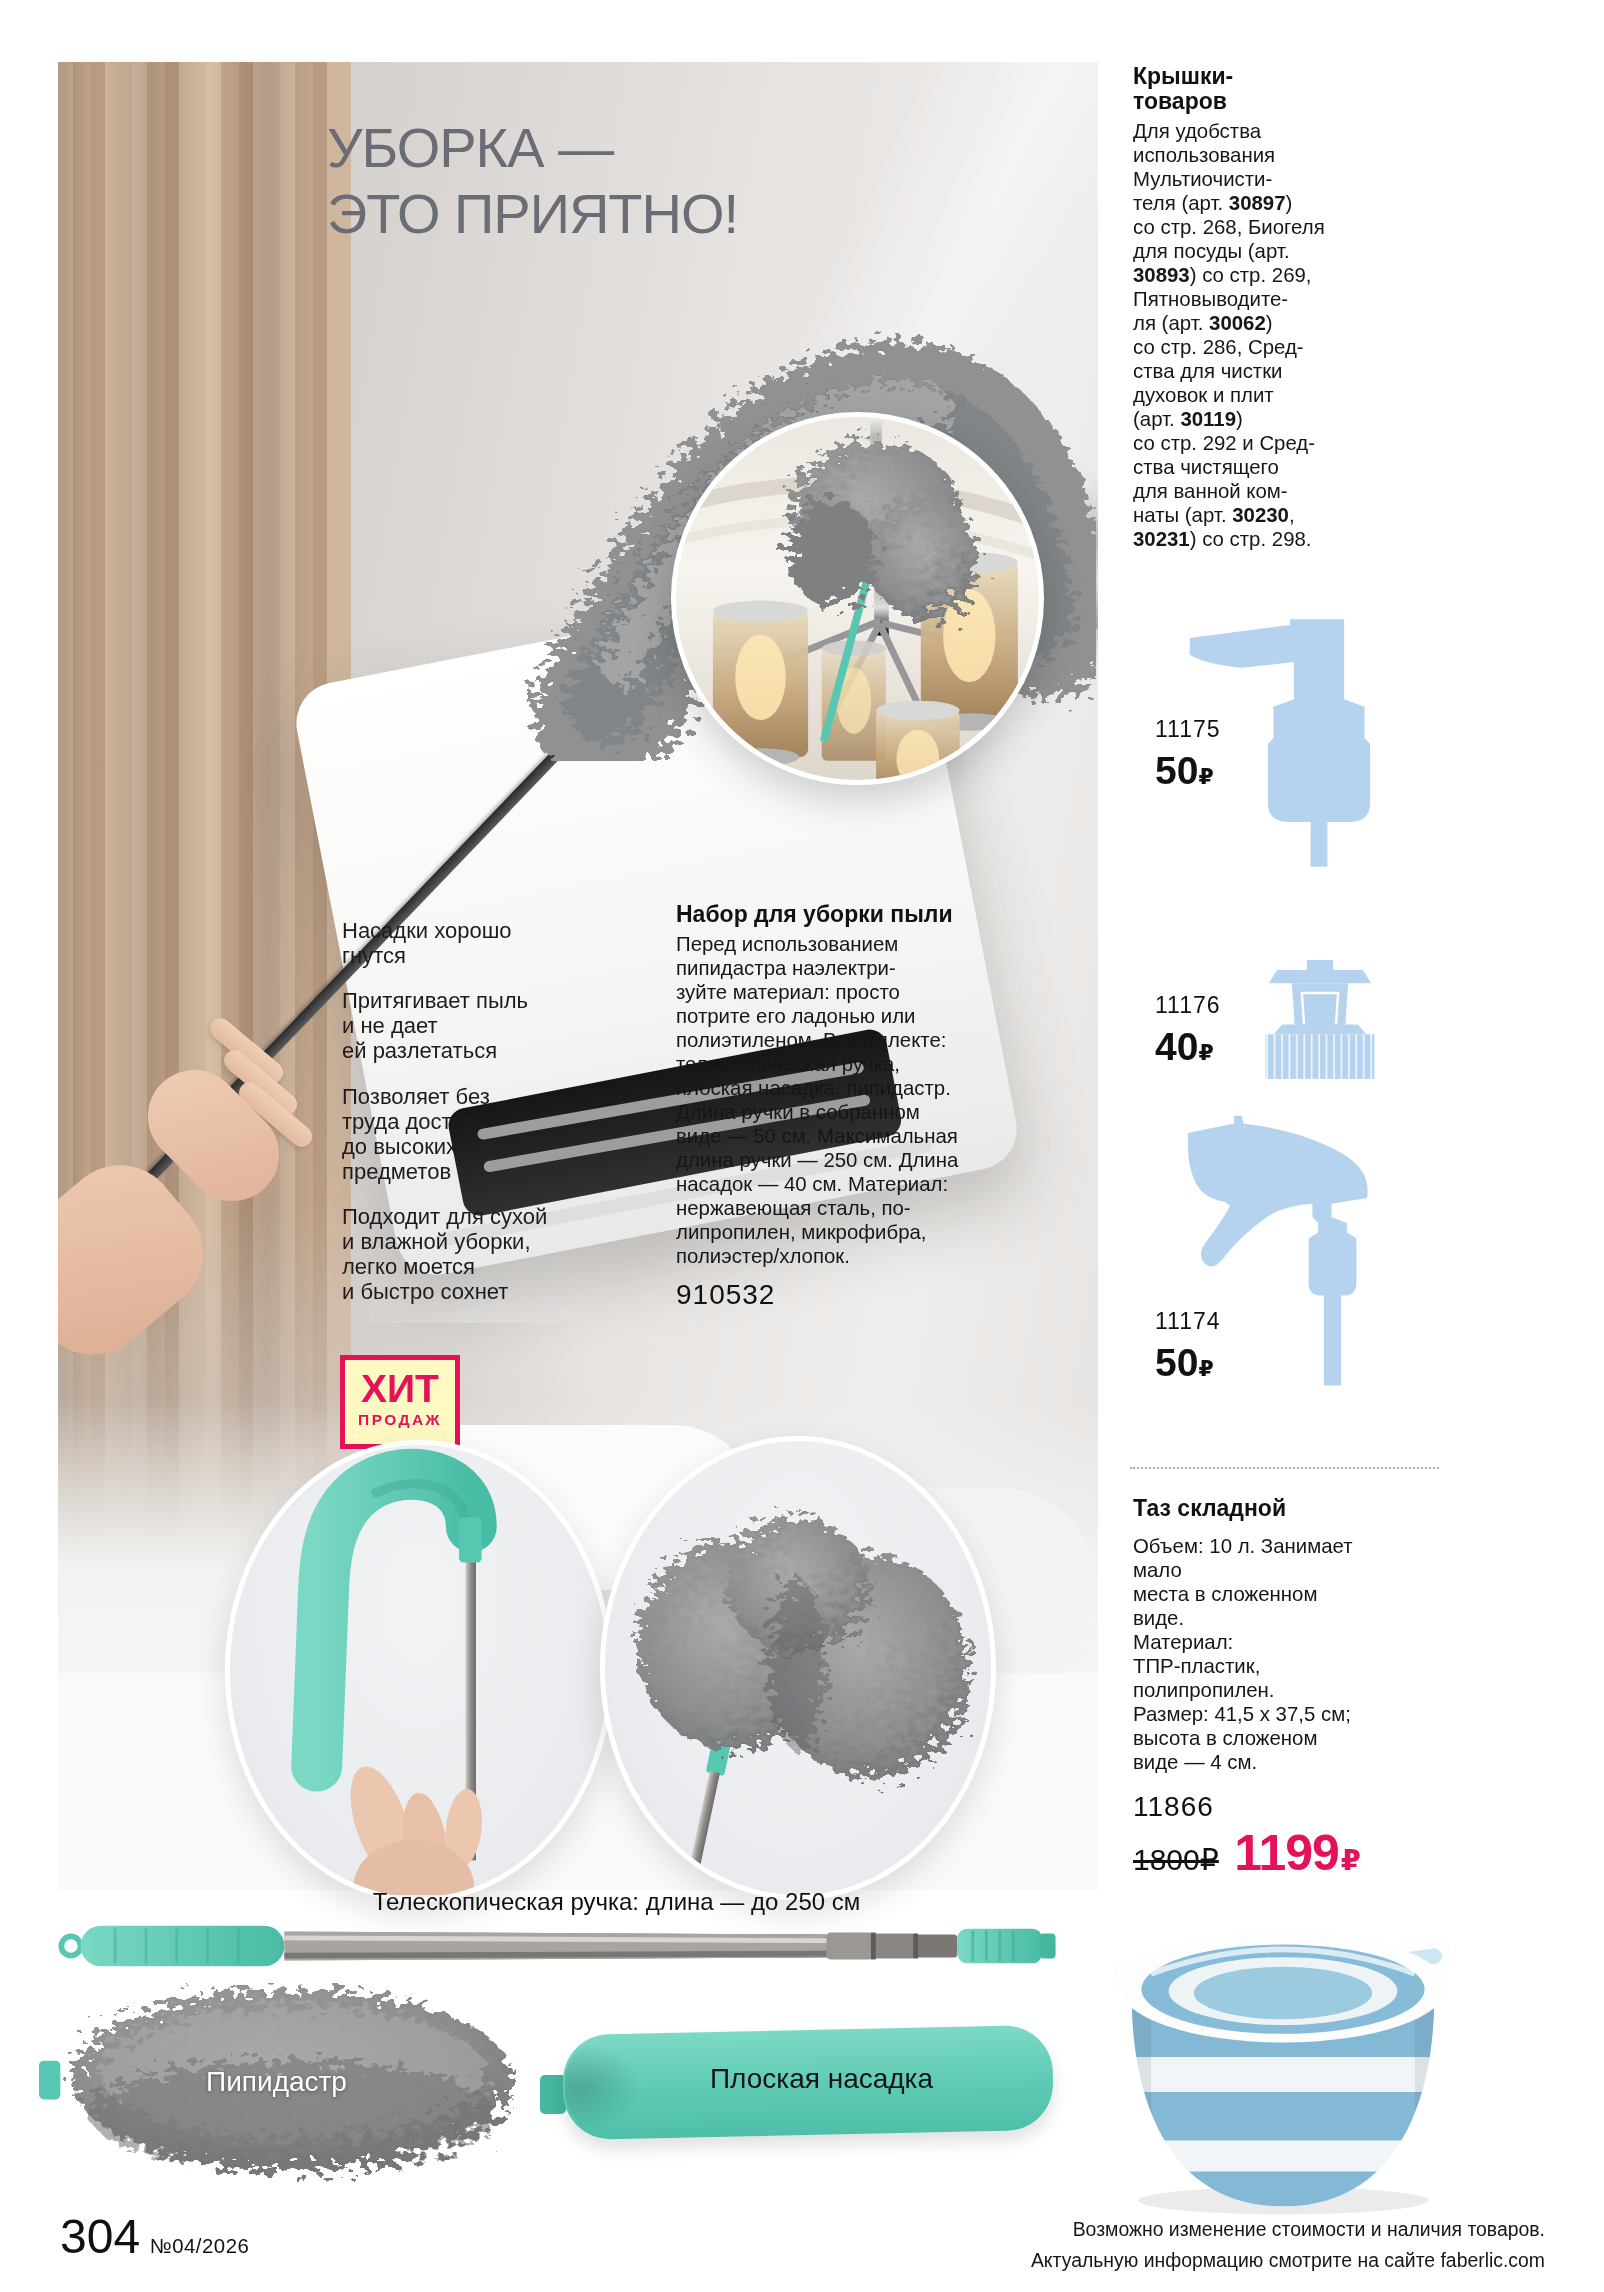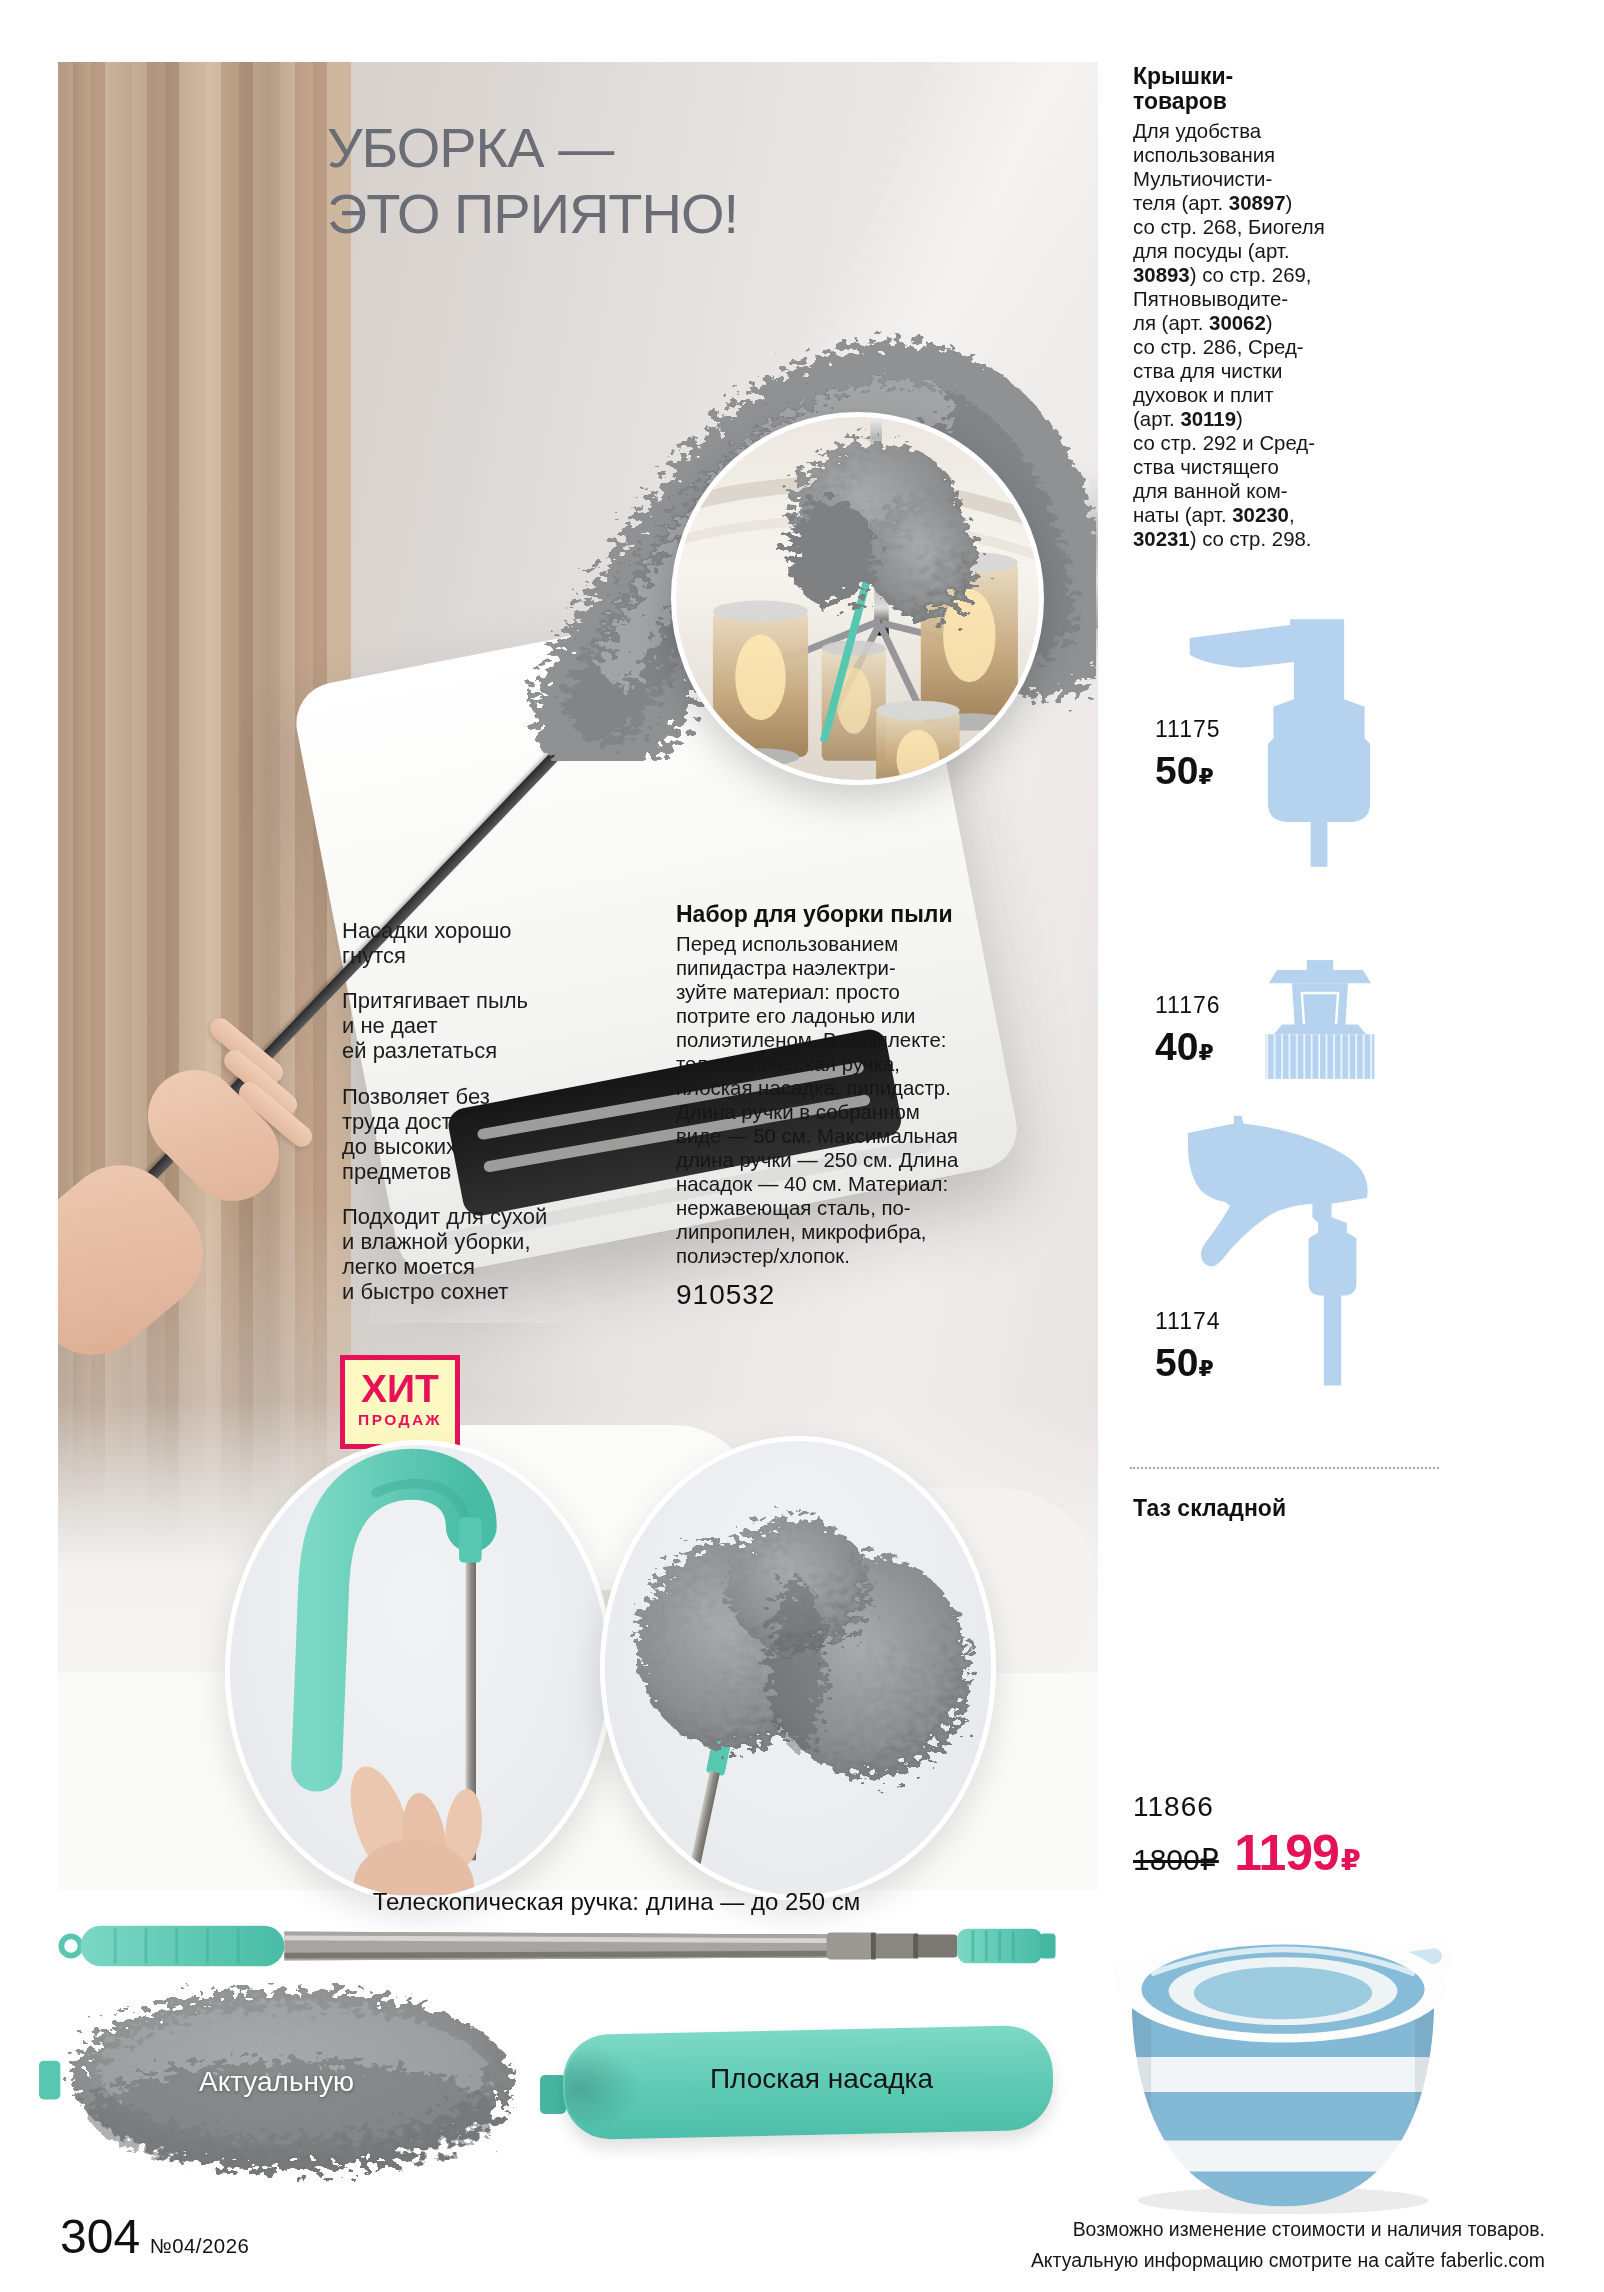--- a/index.html
+++ b/index.html
@@ -319,20 +319,30 @@
     <path fill="#b5d2ef" d="M10 24 L58 14 L58 6 L66 6 L68 14 Q132 22 172 46 Q202 64 197 92
       L160 98 L160 112 L176 118 L176 128 L186 134 L186 182 Q186 192 176 194 L170 194 L170 288
       L152 288 L152 194 L146 194 Q136 192 136 182 L136 134 L146 128 L146 118 L140 112 L140 98
       Q110 100 92 112 Q64 132 46 156 Q36 168 28 161 Q19 152 28 139 Q48 112 54 100 L48 96
       Q26 92 18 76 Q10 60 10 40 Z"></path>
   </svg>
 
   <div class="abs dots"></div>
 
   <div class="abs basin-title col-title">Таз складной</div>
+  <div class="abs basin-body col-body pre">Объем: 10 л. Занимает
+мало
+места в сложенном
+виде.
+Материал:
+ТПР-пластик,
+полипропилен.
+Размер: 41,5 х 37,5 см;
+высота в сложеном
+виде — 4 см.</div>
   <div class="abs basin-art article" style="margin-top:0;">11866</div>
   <div class="abs basin-prices price-row">
     <span class="old-price">1800₽</span>
     <span><span class="big-price basin-price">1199</span><span class="big-cur">₽</span></span>
   </div>
 
   <svg class="abs" style="left:1112px;top:1898px;" width="342" height="322" viewBox="0 0 352 332">
     <defs>
       <clipPath id="basinBody">
           <path d="M20 100 C20 215 62 318 176 318 C290 318 332 215 332 100 Z"></path>
@@ -425,21 +435,21 @@
 
   <div class="abs duster2">
     <svg width="477" height="199" viewBox="0 0 492 205">
       <rect x="0" y="80" width="22" height="40" rx="5" fill="#57c7b2"></rect>
       <g filter="url(#fluff)">
         <ellipse cx="262" cy="100" rx="228" ry="94" fill="url(#fluffR)"></ellipse>
         <ellipse cx="262" cy="92" rx="200" ry="68" fill="#a6a8aa" opacity=".6"></ellipse>
         <ellipse cx="262" cy="136" rx="210" ry="56" fill="#6f7173" opacity=".55"></ellipse>
       </g>
     </svg>
-    <div class="duster2-label">Актуальную</div>
+    <div class="duster2-label">Пипидастр</div>
   </div>
 
   <div class="abs flat2">
     <div class="flat2-stub"></div>
     <div class="flat2-body"></div>
     <div class="flat2-label">Плоская насадка</div>
   </div>
 
   <div class="abs footer-left">
     <span class="fp-num">304</span>

